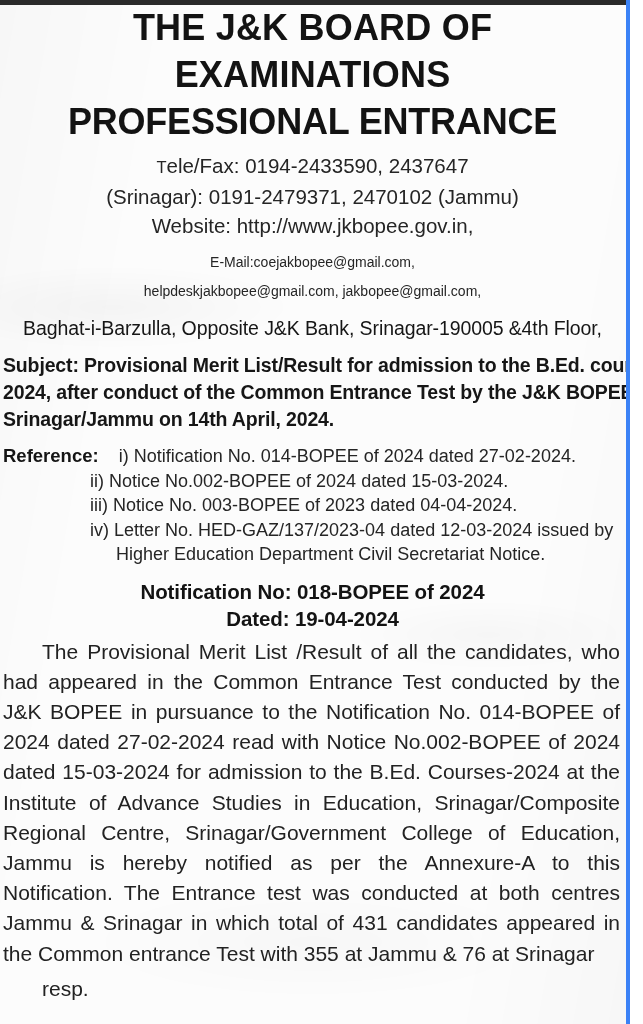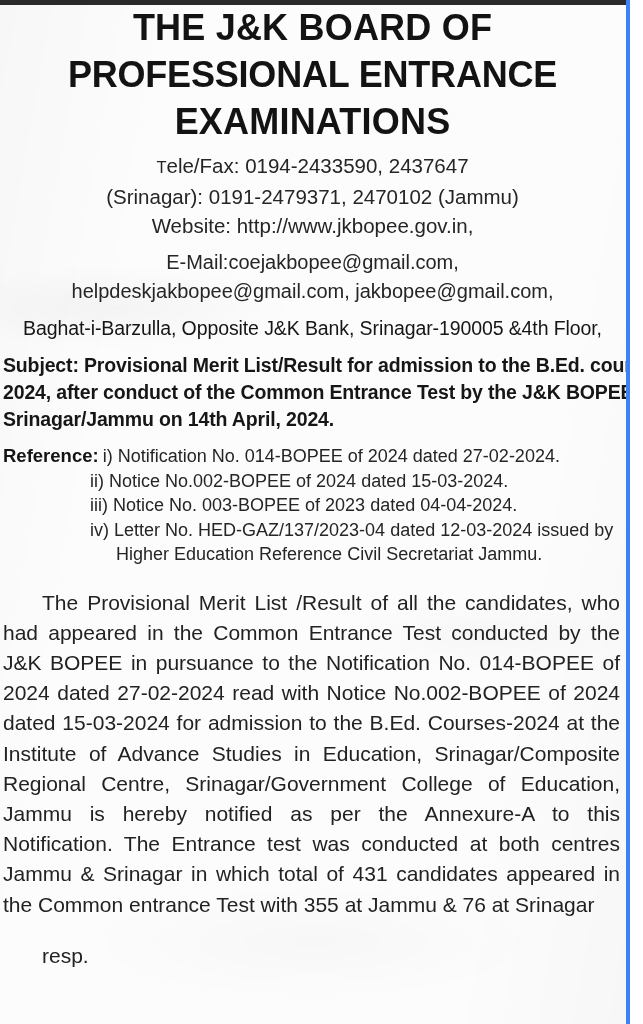--- a/index.html
+++ b/index.html
@@ -81,21 +81,21 @@
     margin-top: 6px;
   }
   .contact .ln { display: block; white-space: nowrap; }
   .smallcap-t {
     font-size: 16.5px;
     vertical-align: baseline;
   }
 
   .email-block {
     text-align: center;
-    font-size: 20px;
+    font-size: 14px;
     line-height: 29px;
     color: #252525;
     margin-top: 8px;
   }
   .email-block .ln { display: block; white-space: nowrap; }
 
   
   .address {
     text-align: center;
     font-weight: normal;
@@ -128,21 +128,21 @@
   }
   .ref-first-row {
     display: flex;
     align-items: baseline;
     white-space: nowrap;
   }
   .ref-label {
     font-weight: bold;
     font-size: 18.5px;
     color: #141414;
-    padding-right: 4px;
+    padding-right: 20px;
     flex: 0 0 auto;
   }
   .ref-item {
     white-space: nowrap;
   }
   .ref-rest {
     margin-left: 87px;
   }
   .ref-rest .ref-item { display: block; }
   .ref-cont {
@@ -158,21 +158,21 @@
     font-size: 20.5px;
     line-height: 27px;
     color: #131313;
     margin-top: 11px;
     letter-spacing: -0.1px;
   }
   .notif-head .ln { display: block; white-space: nowrap; }
 
   
   .body-para {
-    margin-top: 21px;
+    margin-top: 5px;
     font-size: 21px;
     line-height: 30.2px;
     color: #222222;
     text-align: justify;
     text-justify: inter-word;
     text-indent: 39px;
     padding-right: 2px;
     hyphens: none;
   }
 </style>
@@ -180,22 +180,22 @@
 <body>
 
 <div id="scan-page">
 
   <div class="top-band"></div>
 
   <div class="content">
 
     <div class="masthead">
       <span class="ln">THE J&amp;K BOARD OF</span>
+      <span class="ln">EXAMINATIONS</span>
       <span class="ln ln2">PROFESSIONAL ENTRANCE</span>
-      <span class="ln">EXAMINATIONS</span>
     </div>
 
     <div class="contact">
       <span class="ln"><span class="smallcap-t">T</span><span>ele/Fax: 0194-2433590, 2437647</span></span>
       <span class="ln">(Srinagar): 0191-2479371, 2470102 (Jammu)</span>
       <span class="ln">Website: http://www.jkbopee.gov.in,</span>
     </div>
 
     <div class="email-block">
       <span class="ln">E-Mail:coejakbopee@gmail.com,</span>
@@ -214,22 +214,26 @@
 
     <div class="reference">
       <div class="ref-first-row">
         <span class="ref-label">Reference:</span>
         <span class="ref-item">i) Notification No. 014-BOPEE of 2024 dated 27-02-2024.</span>
       </div>
       <div class="ref-rest">
         <span class="ref-item">ii) Notice No.002-BOPEE of 2024 dated 15-03-2024.</span>
         <span class="ref-item">iii) Notice No. 003-BOPEE of 2023 dated 04-04-2024.</span>
         <span class="ref-item">iv) Letter No. HED-GAZ/137/2023-04 dated 12-03-2024 issued by</span>
-        <span class="ref-cont">Higher Education Reference Civil Secretariat Jammu.</span>
+        <span class="ref-cont">Higher Education Department Civil Secretariat Notice.</span>
       </div>
     </div>
 
+    <div class="notif-head">
+      <span class="ln">Notification No: 018-BOPEE of 2024</span>
+      <span class="ln">Dated: 19-04-2024</span>
+    </div>
 
     <div class="body-para">The Provisional Merit List /Result of all the candidates, who had appeared in the Common Entrance Test conducted by the J&amp;K BOPEE in pursuance to the Notification No. 014-BOPEE of 2024 dated 27-02-2024 read with Notice No.002-BOPEE of 2024 dated 15-03-2024 for admission to the B.Ed. Courses-2024 at the Institute of Advance Studies in Education, Srinagar/Composite Regional Centre, Srinagar/Government College of Education, Jammu is hereby notified as per the Annexure-A to this Notification. The Entrance test was conducted at both centres Jammu &amp; Srinagar in which total of 431 candidates appeared in the Common entrance Test with 355 at Jammu &amp; 76 at Srinagar</div>
     <div class="body-para last-line">resp.</div>
 
   </div>
 </div>
 
 </body></html>

